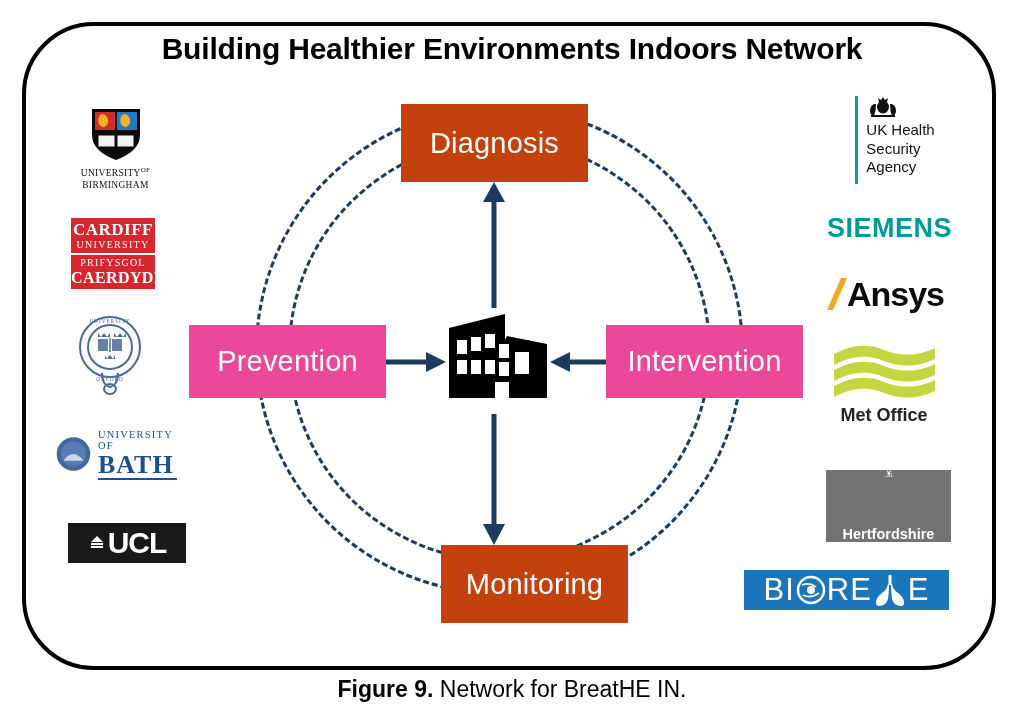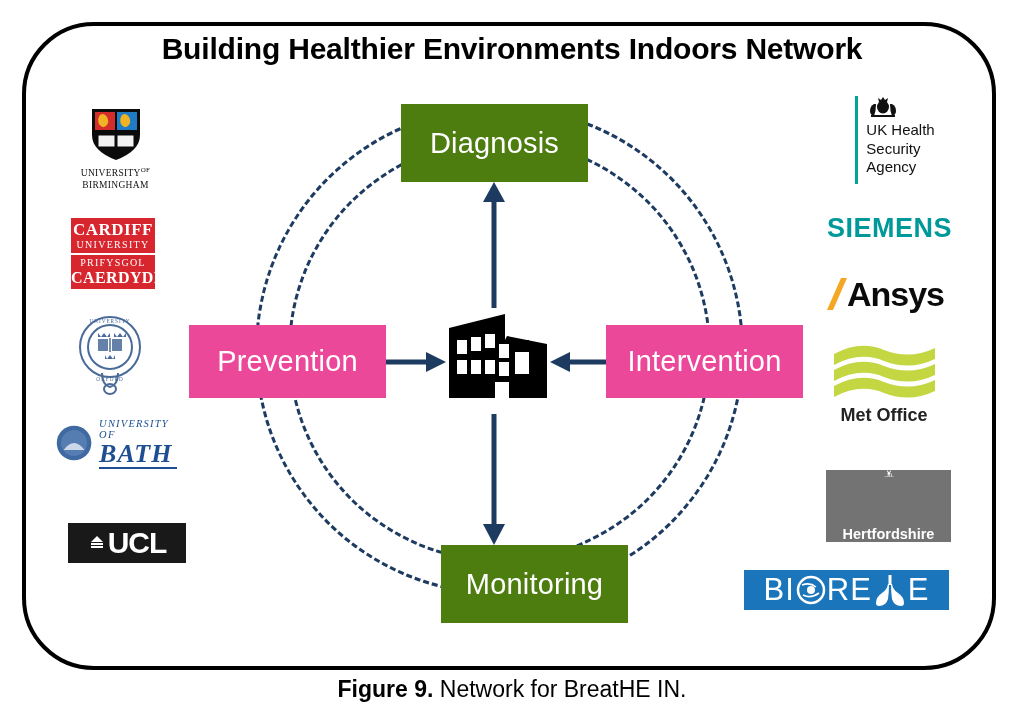--- a/index.html
+++ b/index.html
@@ -20,21 +20,21 @@
   .caption b{font-weight:bold;}
 
   
   .ring{position:absolute;border-radius:50%;border:3px dashed #1d3b61;}
   .ring-outer{left:255px;top:106px;width:483px;height:483px;}
   .ring-inner{left:288px;top:139px;width:417px;height:417px;}
 
   
   .node{position:absolute;display:flex;align-items:center;justify-content:center;
         color:#fff;font-size:29px;letter-spacing:.2px;}
-  .blue{background:#4d7c0f;}
+  .blue{background:#c2410c;}
   .orange{background:#ec4899;}
   .n-diagnosis{left:401px;top:104px;width:187px;height:78px;}
   .n-monitoring{left:405px;top:545px;width:187px;height:78px;margin-left:36px;}
   .n-prevention{left:189px;top:325px;width:197px;height:73px;}
   .n-intervention{left:606px;top:325px;width:197px;height:73px;}
 
   
   .arrow{position:absolute;}
 
   
@@ -47,21 +47,21 @@
   .l-bham{left:63px;top:98px;width:105px;height:100px;flex-direction:column;}
   .bham-txt{font-family:"Liberation Serif",serif;font-size:9.5px;color:#111;
             text-align:center;line-height:11px;letter-spacing:.3px;margin-top:2px;}
   
   .l-cardiff{left:71px;top:218px;width:84px;height:70px;flex-direction:column;gap:2px;}
   .card-block{background:#d8262f;color:#fff;width:84px;text-align:center;
               font-family:"Liberation Serif",serif;}
   
   .l-oxford{left:68px;top:310px;width:84px;height:86px;}
   
-  .l-bath{left:55px;top:416px;width:122px;height:54px;font-style:italic;}
+  .l-bath{left:55px;top:427px;width:122px;height:54px;}
   .bath-txt{font-family:"Liberation Serif",serif;color:#1d4f91;}
   
   .l-ucl{left:68px;top:523px;width:118px;height:40px;background:#191919;}
   .ucl-txt{color:#fff;font-size:30px;font-weight:bold;letter-spacing:-1px;}
   
   .l-ukhsa{left:830px;top:96px;width:130px;height:90px;}
   .ukhsa-txt{font-size:15px;color:#111;line-height:18.5px;}
   
   .l-siemens{left:817px;top:212px;width:145px;height:32px;}
   .siemens-txt{color:#099;font-size:27px;font-weight:bold;letter-spacing:.5px;}

